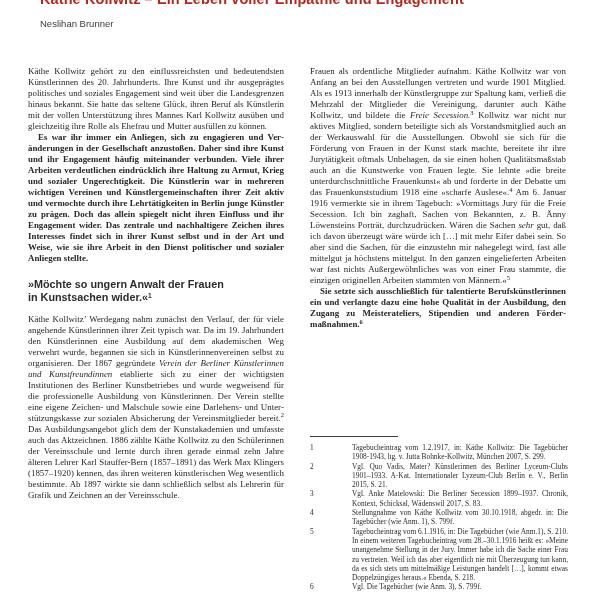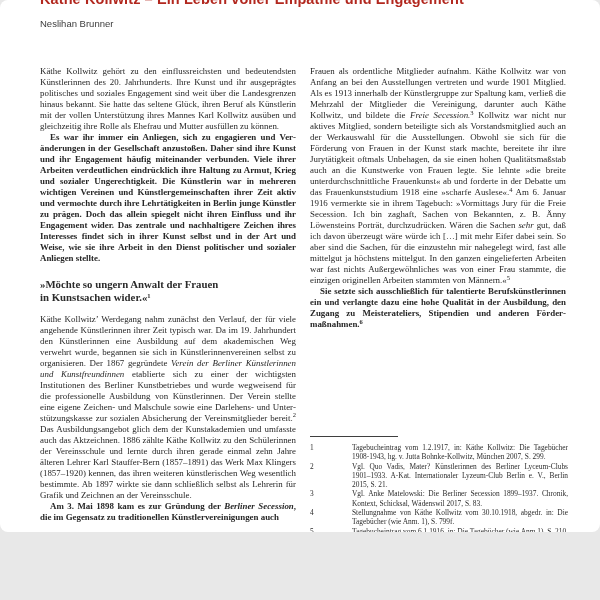--- a/index.html
+++ b/index.html
@@ -1,44 +1,43 @@
 <!DOCTYPE html>
 <html lang="de"><head>
 <meta charset="utf-8">
 <style>
   html,body { margin:0; padding:0; background:#e8e8e8; }
   .page {
-    position:relative; width:600px; height:532px; margin:0 auto;
+    position:relative; width:600px; height:600px; margin:0 auto;
     background:#ffffff; overflow:hidden;
     font-family:"Liberation Serif", serif;
-    border-radius:8px;
   }
   .title {
     position:absolute; left:40px; top:-9px; width:560px;
     font-family:"Liberation Sans", sans-serif;
     font-weight:bold; font-size:14.5px; white-space:nowrap;
     letter-spacing:0.1px;
   }
   .author {
     position:absolute; left:40px; top:18px;
     font-family:"Liberation Sans", sans-serif;
     font-size:9.5px; color:#3c3c3c;
   }
   .col {
     position:absolute; top:66px; width:256px;
     font-size:8.9px; line-height:11px; color:#272727;
     text-align:justify;
     -webkit-hyphens:manual; hyphens:manual;
   }
-  .col-left  { left:40px; }
+  .col-left  { left:28px; }
   .col-right { left:310px; }
   .col p { margin:0; }
   .col p.indent { text-indent:10px;font-weight:bold; }
   .col h2 {
-    font-family:Liberation Serif, serif;
+    font-family:Liberation Sans, sans-serif;
     font-weight:bold; font-size:10.8px; line-height:13.4px;
     color:#2b2b2b; margin:14px 0 9px 0; text-align:left;
   }
   sup { font-size:6.5px; line-height:0; vertical-align:baseline; position:relative; top:-3.5px; }
   .footnotes {
     position:absolute; left:310px; top:436px; width:258px;
     font-size:7.4px; line-height:9.3px; color:#2c2c2c;
   }
   .fn-rule { width:88px; border-top:1px solid #3f3f3f; margin:0 0 6px 0; }
   .fn { display:flex; }
@@ -49,21 +48,20 @@
 <body>
 
 <div class="page">
   <div class="title" style="color: rgb(178, 40, 31);">Käthe Kollwitz – Ein Leben voller Empathie und Engagement</div>
   <div class="author">Neslihan Brunner</div>
   <div class="col col-left">
       <p><span>Käthe Kollwitz gehört zu den einfluss­reichsten und bedeu­tendsten Künstlerinnen des 20. Jahrhunderts. Ihre Kunst und ihr aus­geprägtes politisches und soziales Engagement sind weit über die Landes­grenzen hinaus bekannt. Sie hatte das seltene Glück, ihren Beruf als Künstlerin mit der vollen Unter­stützung ihres Mannes Karl Kollwitz ausüben und gleich­zeitig ihre Rolle als Ehefrau und Mutter ausfüllen zu können.</span></p>
       <p class="indent"><span>Es war ihr immer ein Anliegen, sich zu engagieren und Ver­änderungen in der Gesellschaft anzustoßen. Daher sind ihre Kunst und ihr Engagement häufig miteinander verbunden. Viele ihrer Arbeiten verdeutlichen ein­drücklich ihre Haltung zu Armut, Krieg und sozialer Unge­rechtigkeit. Die Künstlerin war in mehreren wichtigen Vereinen und Künstler­gemein­schaften ihrer Zeit aktiv und vermochte durch ihre Lehr­tätigkeiten in Berlin junge Künstler zu prägen. Doch das allein spiegelt nicht ihren Einfluss und ihr Engagement wider. Das zentrale und nach­haltigere Zeichen ihres Interesses findet sich in ihrer Kunst selbst und in der Art und Weise, wie sie ihre Arbeit in den Dienst politischer und sozialer Anliegen stellte.</span></p>
       <h2><span>»Möchte so ungern Anwalt der Frauen</span><br><span>in Kunstsachen wider.«</span><sup>1</sup></h2>
       <p><span>Käthe Kollwitz’ Werdegang nahm zunächst den Verlauf, der für viele angehende Künstlerinnen ihrer Zeit typisch war. Da im 19. Jahrhundert den Künstlerinnen eine Ausbildung auf dem akademischen Weg verwehrt wurde, begannen sie sich in Künst­lerinnen­vereinen selbst zu organisieren. Der 1867 gegründete </span><i>Verein der Berliner Künstlerinnen und Kunstfreundinnen</i><span> etablierte sich zu einer der wichtigsten Institutionen des Berliner Kunst­betriebes und wurde wegweisend für die professionelle Ausbildung von Künst­lerinnen. Der Verein stellte eine eigene Zeichen- und Malschule sowie eine Darlehens- und Unter­stützungs­kasse zur sozialen Absicherung der Vereins­mitglieder bereit.</span><sup>2</sup><span> Das Ausbildungs­angebot glich dem der Kunstakademien und umfasste auch das Aktzeichnen. 1886 zählte Käthe Kollwitz zu den Schülerinnen der Vereinsschule und lernte durch ihren gerade einmal zehn Jahre älteren Lehrer Karl Stauffer-Bern (1857–1891) das Werk Max Klingers (1857–1920) kennen, das ihren weiteren künstler­ischen Weg wesentlich bestimmte. Ab 1897 wirkte sie dann schließ­lich selbst als Lehrerin für Grafik und Zeichnen an der Vereinsschule.</span></p>
-      <p class="indent"><span>Am 3. Mai 1898 kam es zur Gründung der </span><i>Berliner Secession</i><span>, die im Gegensatz zu traditionellen Künstler­vereinigungen auch</span></p>
     </div>
   <div class="col col-right">
       <p><span>Frauen als ordentliche Mitglieder aufnahm. Käthe Kollwitz war von Anfang an bei den Ausstellungen vertreten und wurde 1901 Mitglied. Als es 1913 innerhalb der Künstler­gruppe zur Spaltung kam, verließ die Mehrzahl der Mitglieder die Ver­einigung, darunter auch Käthe Kollwitz, und bildete die </span><i>Freie Secession.</i><sup>3</sup><span> Kollwitz war nicht nur aktives Mitglied, sondern beteiligte sich als Vorstands­mitglied auch an der Werkauswahl für die Aus­stellungen. Obwohl sie sich für die Förderung von Frauen in der Kunst stark machte, bereitete ihr ihre Jury­tätigkeit oftmals Unbehagen, da sie einen hohen Qualitäts­maßstab auch an die Kunstwerke von Frauen legte. Sie lehnte »die breite unterdurch­schnittliche Frauenkunst« ab und forderte in der Debatte um das Frauen­kunst­studium 1918 eine »scharfe Auslese«.</span><sup>4</sup><span> Am 6. Januar 1916 vermerkte sie in ihrem Tagebuch: »Vormittags Jury für die Freie Secession. Ich bin zaghaft, Sachen von Bekannten, z. B. Änny Löwensteins Porträt, durchzu­drücken. Wären die Sachen </span><i>sehr</i><span> gut, daß ich davon überzeugt wäre würde ich […] mit mehr Eifer dabei sein. So aber sind die Sachen, für die einzustehn mir nahegelegt wird, fast alle mittelgut ja höchstens mittelgut. In den ganzen eingelieferten Arbeiten war fast nichts Außer­gewöhnliches was von einer Frau stammte, die einzigen originellen Arbeiten stammten von Männern.«</span><sup>5</sup></p>
       <p class="indent"><span>Sie setzte sich ausschließlich für talentierte Berufs­künst­lerinnen ein und verlangte dazu eine hohe Qualität in der Aus­bildung, den Zugang zu Meisterateliers, Stipendien und anderen Förder­maßnahmen.</span><sup>6</sup></p>
     </div>
   <div class="footnotes">
     <div class="fn-rule"></div>
     <div>
         <div class="fn">
           <span class="fn-num">1</span>

